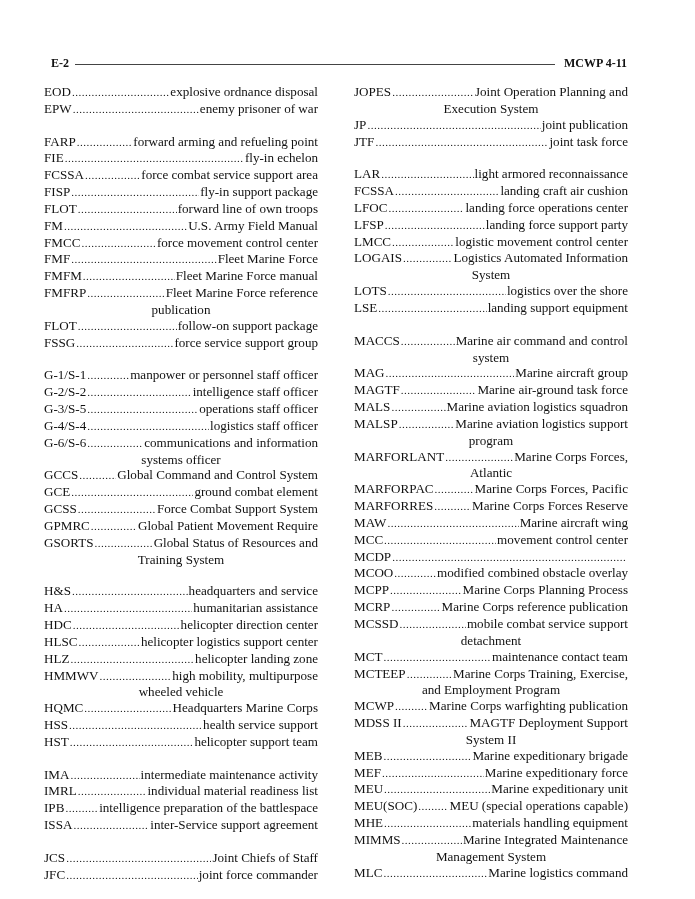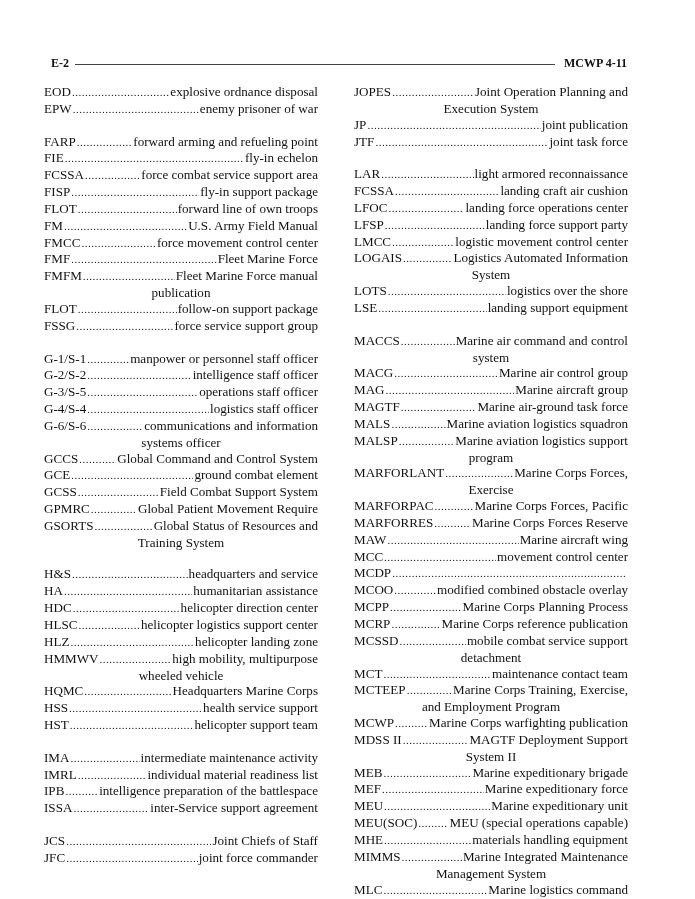--- a/index.html
+++ b/index.html
@@ -80,20 +80,25 @@
     <div class="entry">
       <span class="abbr">FMF</span>
       <span class="dots"></span>
       <span class="def">Fleet Marine Force</span>
     </div>
     <div class="entry">
       <span class="abbr">FMFM</span>
       <span class="dots"></span>
       <span class="def">Fleet Marine Force manual</span>
     </div>
+    <div class="entry">
+      <span class="abbr">FMFRP</span>
+      <span class="dots"></span>
+      <span class="def">Fleet Marine Force reference</span>
+    </div>
     <div class="cont">publication</div>
     <div class="entry">
       <span class="abbr">FLOT</span>
       <span class="dots"></span>
       <span class="def">follow-on support package</span>
     </div>
     <div class="entry">
       <span class="abbr">FSSG</span>
       <span class="dots"></span>
       <span class="def">force service support group</span>
@@ -131,21 +136,21 @@
       <span class="def">Global Command and Control System</span>
     </div>
     <div class="entry">
       <span class="abbr">GCE</span>
       <span class="dots"></span>
       <span class="def">ground combat element</span>
     </div>
     <div class="entry">
       <span class="abbr">GCSS</span>
       <span class="dots"></span>
-      <span class="def">Field Combat Support System</span>
+      <span class="def">Force Combat Support System</span>
     </div>
     <div class="entry">
       <span class="abbr">GPMRC</span>
       <span class="dots"></span>
       <span class="def">Global Patient Movement Require</span>
     </div>
     <div class="entry">
       <span class="abbr">GSORTS</span>
       <span class="dots"></span>
       <span class="def">Global Status of Resources and</span>
@@ -291,25 +296,20 @@
       <span class="def">landing support equipment</span>
     </div>
     <div class="gap"></div>
     <div class="entry">
       <span class="abbr">MACCS</span>
       <span class="dots"></span>
       <span class="def">Marine air command and control</span>
     </div>
     <div class="cont">system</div>
     <div class="entry">
-      <span class="abbr">MACG</span>
-      <span class="dots"></span>
-      <span class="def">Marine air control group</span>
-    </div>
-    <div class="entry">
       <span class="abbr">MAG</span>
       <span class="dots"></span>
       <span class="def">Marine aircraft group</span>
     </div>
     <div class="entry">
       <span class="abbr">MAGTF</span>
       <span class="dots"></span>
       <span class="def">Marine air-ground task force</span>
     </div>
     <div class="entry">
@@ -321,21 +321,21 @@
       <span class="abbr">MALSP</span>
       <span class="dots"></span>
       <span class="def">Marine aviation logistics support</span>
     </div>
     <div class="cont">program</div>
     <div class="entry">
       <span class="abbr">MARFORLANT</span>
       <span class="dots"></span>
       <span class="def">Marine Corps Forces,</span>
     </div>
-    <div class="cont">Exercise</div>
+    <div class="cont">Atlantic</div>
     <div class="entry">
       <span class="abbr">MARFORPAC</span>
       <span class="dots"></span>
       <span class="def">Marine Corps Forces, Pacific</span>
     </div>
     <div class="entry">
       <span class="abbr">MARFORRES</span>
       <span class="dots"></span>
       <span class="def">Marine Corps Forces Reserve</span>
     </div>

